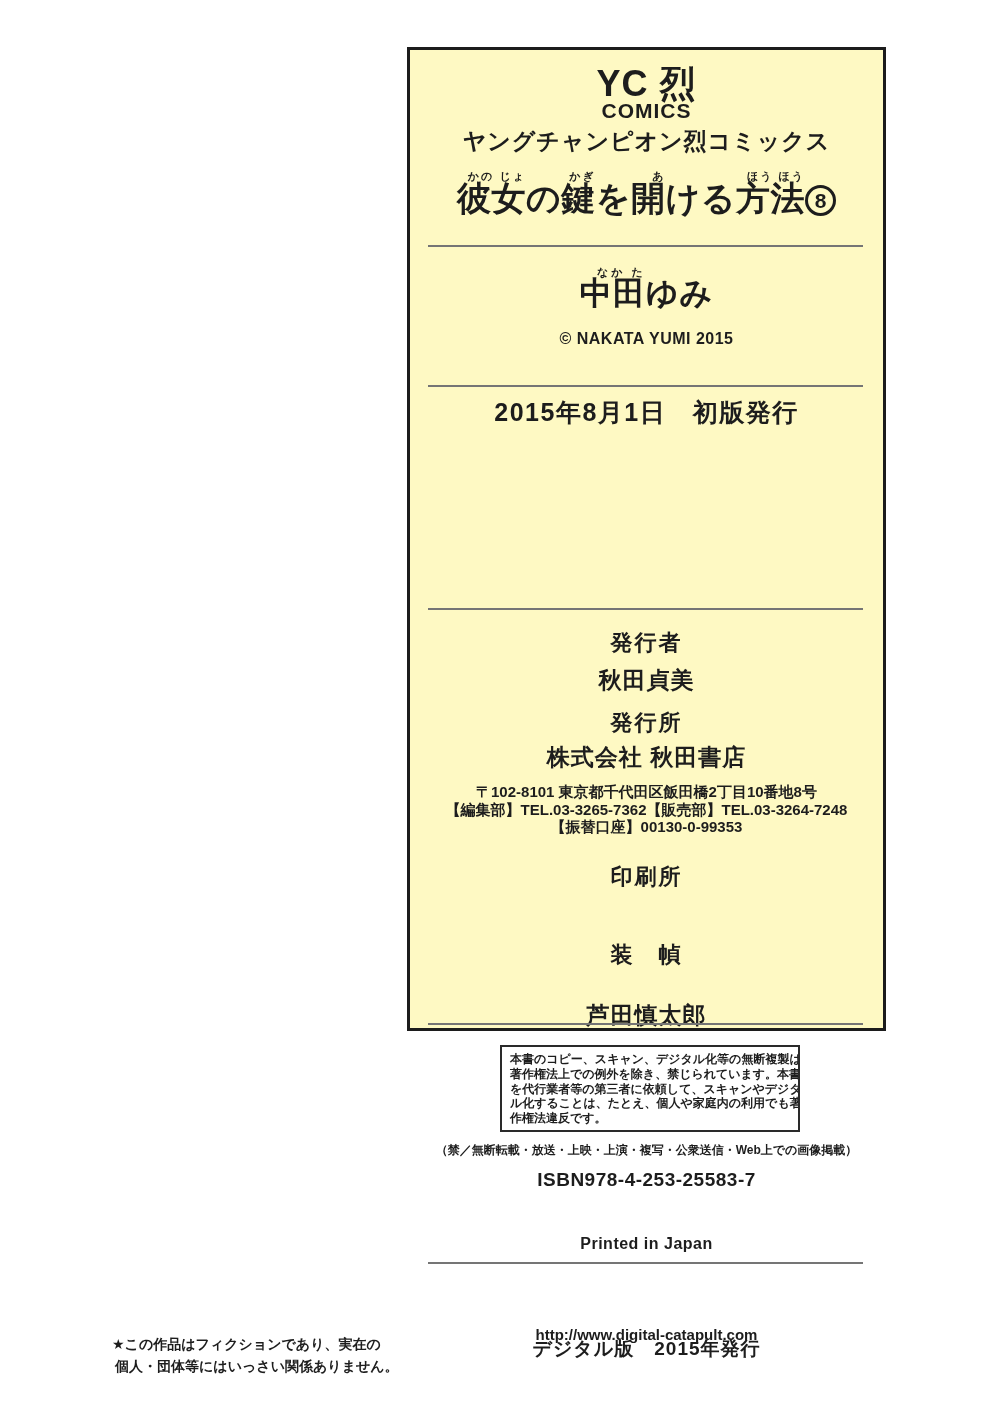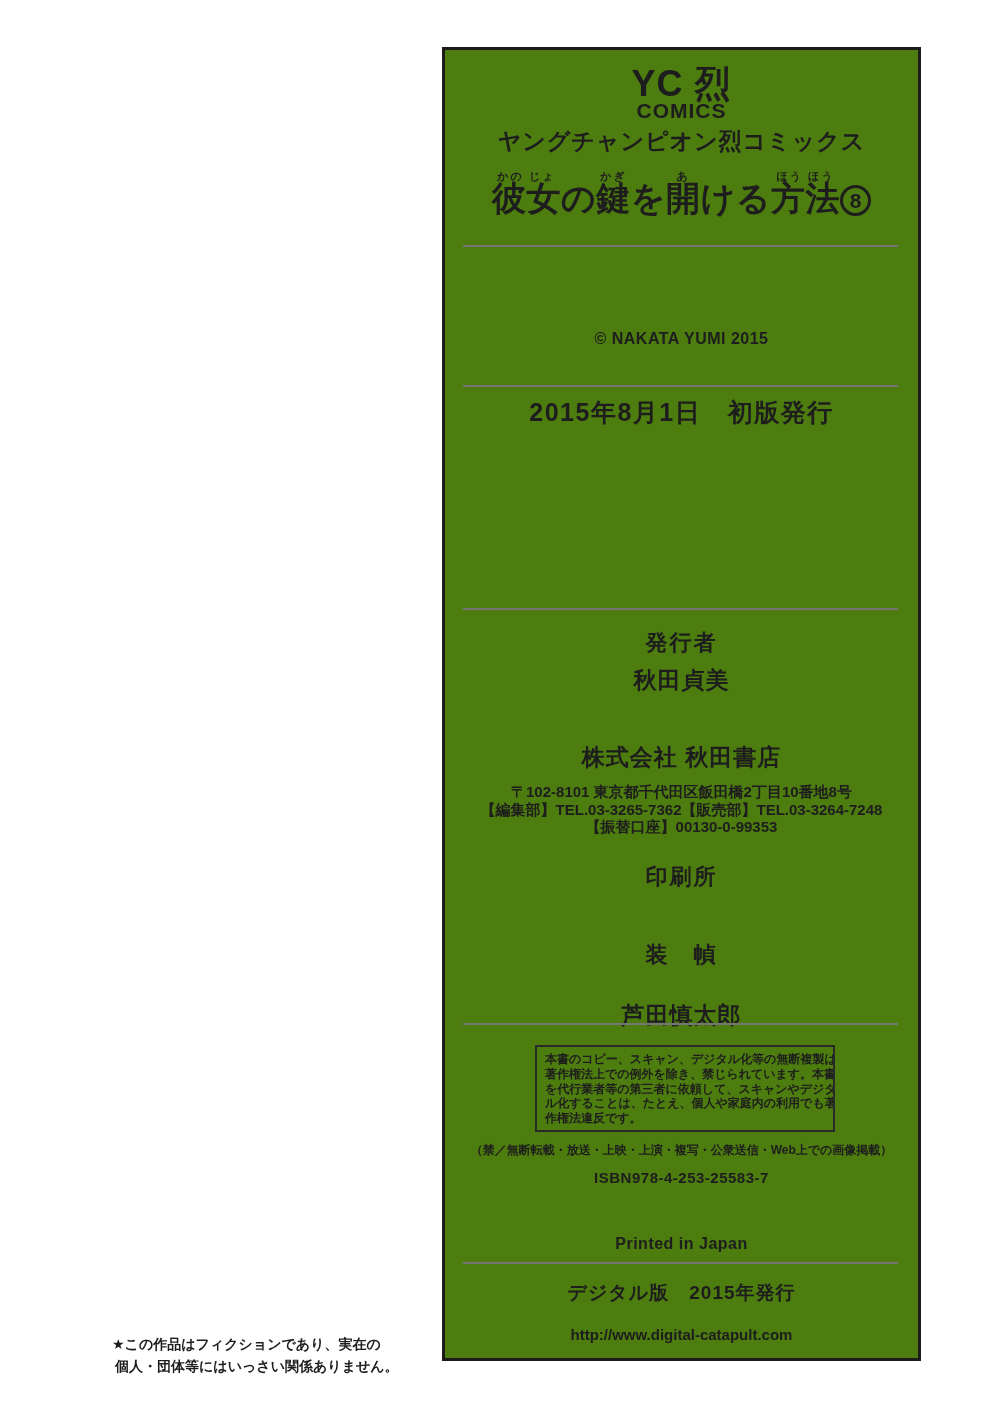--- a/index.html
+++ b/index.html
@@ -15,25 +15,24 @@
     font-family: "Liberation Sans", "DejaVu Sans", sans-serif;
     overflow: hidden;
   }
 
   
   .colophon-box {
     position: absolute;
     left: 407px;
     top: 47px;
     width: 479px;
-    height: 1314px;
+    height: 984px;
     box-sizing: border-box;
     border: 3px solid #1c1c1c;
-    background: #4d7c0f;
-    margin-left: 35px;
+    background: #fef9c3;
   }
   .colophon-box > .abs {
     position: absolute;
     left: 0;
     width: 100%;
     text-align: center;
     line-height: 1.2;
     white-space: nowrap;
   }
 
@@ -48,21 +47,21 @@
   .logo-main   { top: 12px;  font-size: 36px; font-weight: 800; letter-spacing: 1px; }
   .logo-sub    { top: 48px;  font-size: 21px; font-weight: 700; letter-spacing: 1px; }
   .series-line { top: 78px;  font-size: 23px; font-weight: 600; letter-spacing: 1px; }
 
   .title-line  { top: 121px; font-size: 34px; font-weight: 800; letter-spacing: 0.5px; }
   ruby { ruby-position: over; }
   rt {
     font-size: 11px;
     font-weight: 600;
     letter-spacing: 2px;
-    text-align: center;
+    text-align: right;
   }
   .circle-num {
     display: inline-block;
     box-sizing: border-box;
     width: 31px;
     height: 31px;
     border: 3px solid #1d1d1d;
     border-radius: 50%;
     line-height: 25px;
     font-size: 21px;
@@ -109,24 +108,24 @@
   }
   .warning-box .wline {
     font-size: 12px;
     font-weight: 700;
     line-height: 14.8px;
     white-space: nowrap;
     letter-spacing: 0;
   }
 
   .prohibition-line { top: 1093px; font-size: 12px; font-weight: 600; }
-  .isbn-line        { top: 1119px; font-size: 15px; font-weight: 700; letter-spacing: 0.5px; }
+  .isbn-line        { top: 1119px; font-size: 19px; font-weight: 700; letter-spacing: 0.5px; }
   .printed-line     { top: 1184px; font-size: 16px; font-weight: 700; letter-spacing: 0.5px; }
 
-  .digital-line1 { top: 1232px; font-size: 19px; font-weight: 700; letter-spacing: 1px; }
+  .digital-line1 { top: 1288px; font-size: 19px; font-weight: 700; letter-spacing: 1px; }
   .digital-line2 { top: 1253px; font-size: 19px; font-weight: 700; letter-spacing: 1px; }
   .digital-url   { top: 1276px; font-size: 15px; font-weight: 700; letter-spacing: 0; }
 
   .footer-disclaimer {
     position: absolute;
     left: 112px;
     top: 1334px;
     text-align: left;
     font-size: 14px;
     font-weight: 700;
@@ -142,31 +141,33 @@
 
   <div class="abs logo-main">YC 烈</div>
   <div class="abs logo-sub">COMICS</div>
 
   <div class="abs series-line">ヤングチャンピオン烈コミックス</div>
 
   <div class="abs title-line"><ruby><span>彼女</span><rt>かの じょ</rt></ruby><span>の</span><ruby><span>鍵</span><rt>かぎ</rt></ruby><span>を</span><ruby><span>開</span><rt>あ</rt></ruby><span>ける</span><ruby><span>方法</span><rt>ほう ほう</rt></ruby><span class="circle-num">8</span></div>
 
   <div class="rule" style="top:195px"></div>
 
+  <div class="abs author-line"><ruby><span>中田</span><rt>なか た</rt></ruby><span>ゆみ</span></div>
 
   <div class="abs copyright-line">© NAKATA YUMI 2015</div>
 
   <div class="rule" style="top:335px"></div>
 
   <div class="abs date-line">2015年8月1日　初版発行</div>
 
   <div class="rule" style="top:558px"></div>
 
   <div class="abs role-label pub-label">発行者</div>
   <div class="abs role-name pub-person">秋田貞美</div>
+  <div class="abs role-label office-label">発行所</div>
   <div class="abs role-name office-name">株式会社 秋田書店</div>
   <div class="abs small-line addr-line">〒102-8101 東京都千代田区飯田橋2丁目10番地8号</div>
   <div class="abs small-line tel-line">【編集部】TEL.03-3265-7362【販売部】TEL.03-3264-7248</div>
   <div class="abs small-line postal-line">【振替口座】00130-0-99353</div>
 
   <div class="abs role-label printer-label">印刷所</div>
   <div class="abs role-label design-label">装　幀</div>
   <div class="abs role-name designer-name">芦田慎太郎</div>
 
   <div class="rule" style="top:973px"></div>

